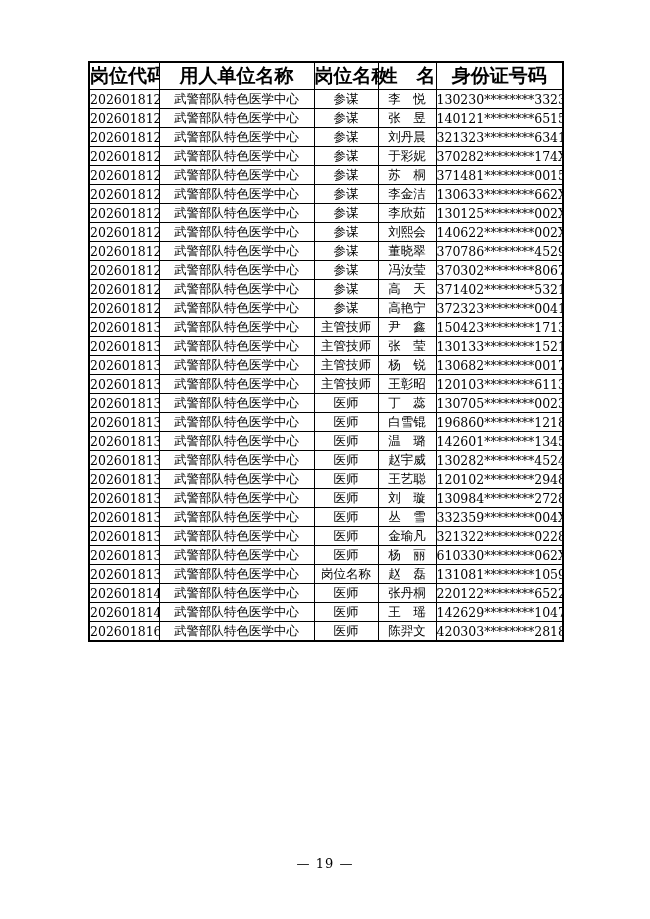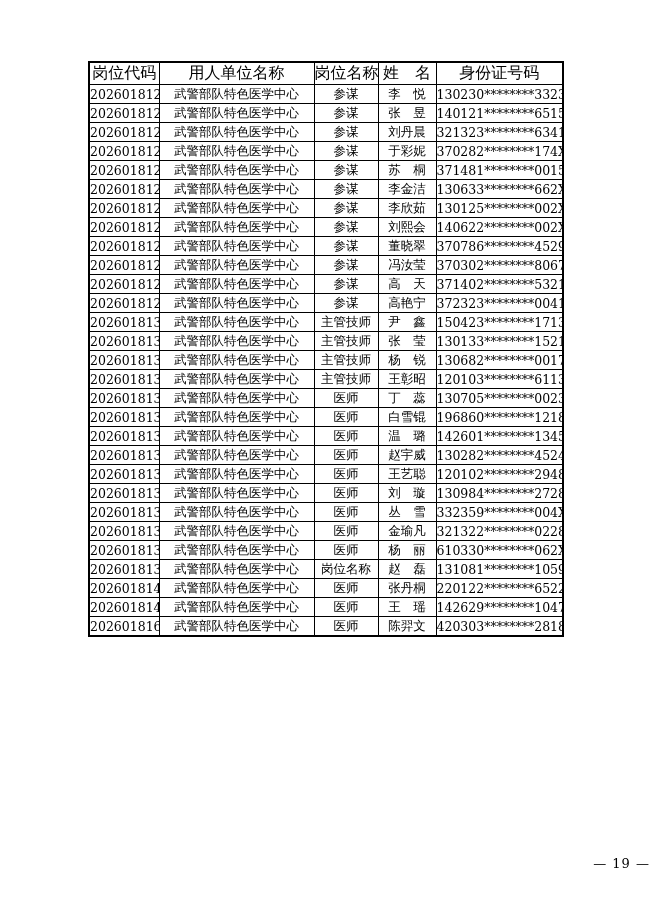--- a/index.html
+++ b/index.html
@@ -33,39 +33,39 @@
     border: 1px solid #000000;
     text-align: center;
     vertical-align: middle;
     padding: 0;
     overflow: hidden;
     white-space: nowrap;
   }
   table.records th {
     height: 20px;
     font-family: "Liberation Sans", "DejaVu Sans", sans-serif;
-    font-weight: normal;
-    font-size: 16px;
+    font-weight: bold;
+    font-size: 19px;
   }
   table.records td {
     height: 18px;
     font-size: 12.5px;
     font-weight: normal;
   }
   col.c0 { width: 70px; }
   col.c1 { width: 155px; }
   col.c2 { width: 64px; }
   col.c3 { width: 58px; }
   col.c4 { width: 127px; }
   .footer {
     position: absolute;
     top: 856px;
     left: 0;
     width: 100%;
-    text-align: right;
+    text-align: center;
     font-size: 13px;
     letter-spacing: 1px;
   }
 </style>
 </head>
 <body>
 
 <div class="page">
 
   <table class="records">

